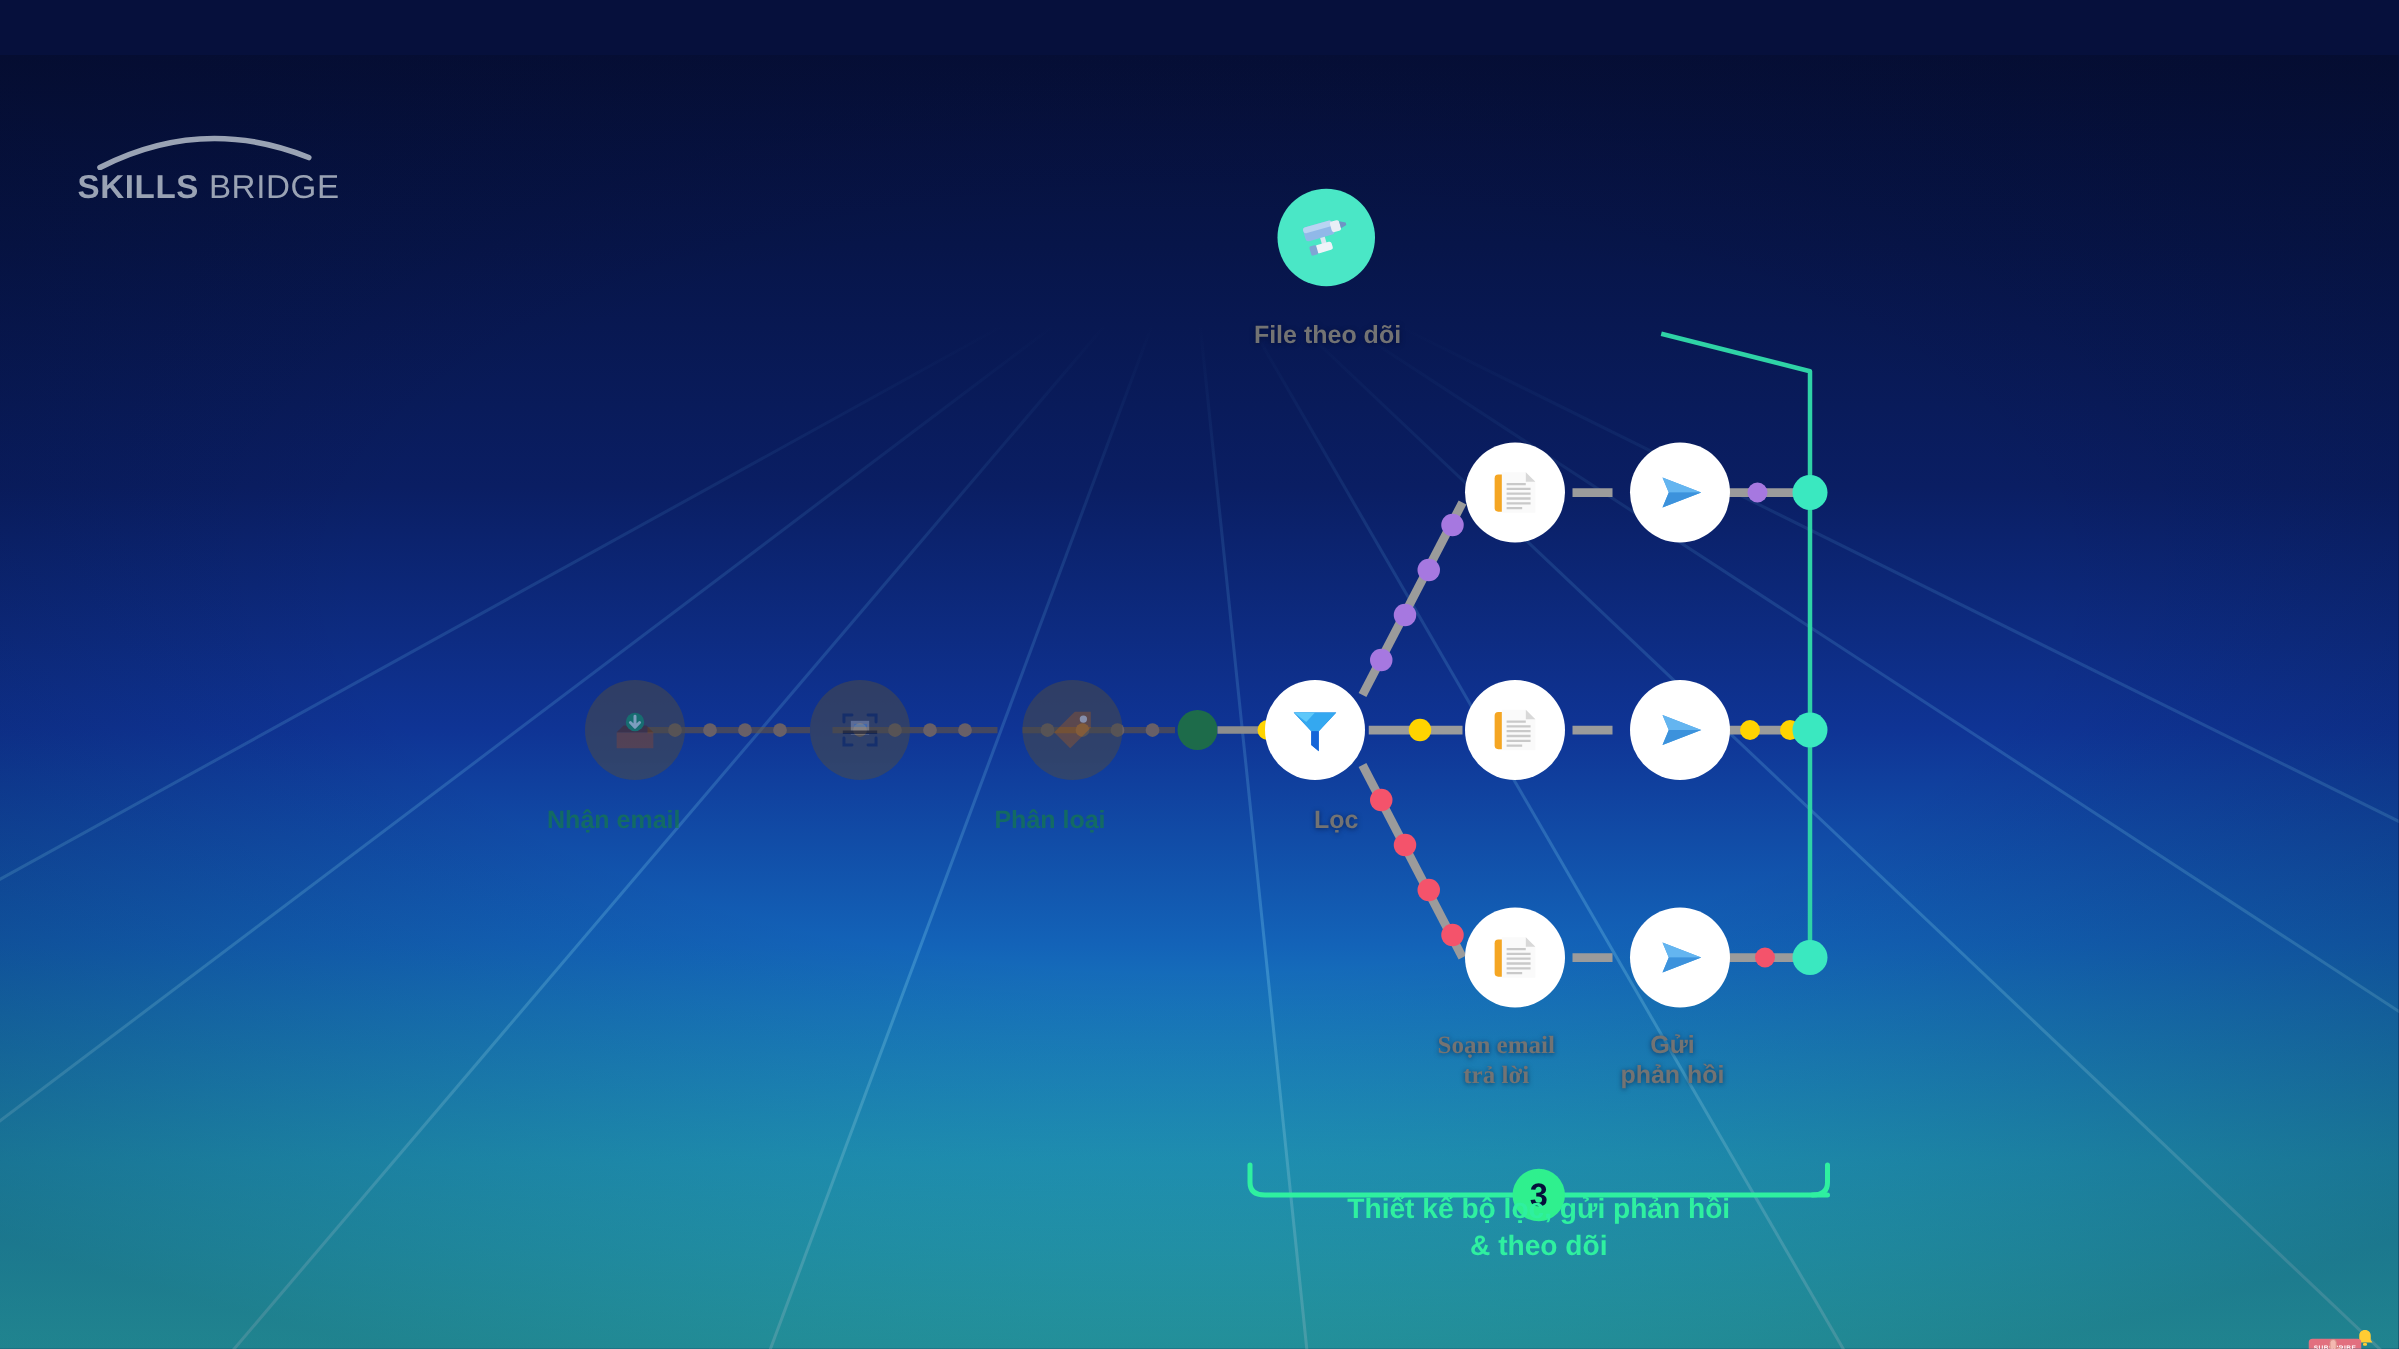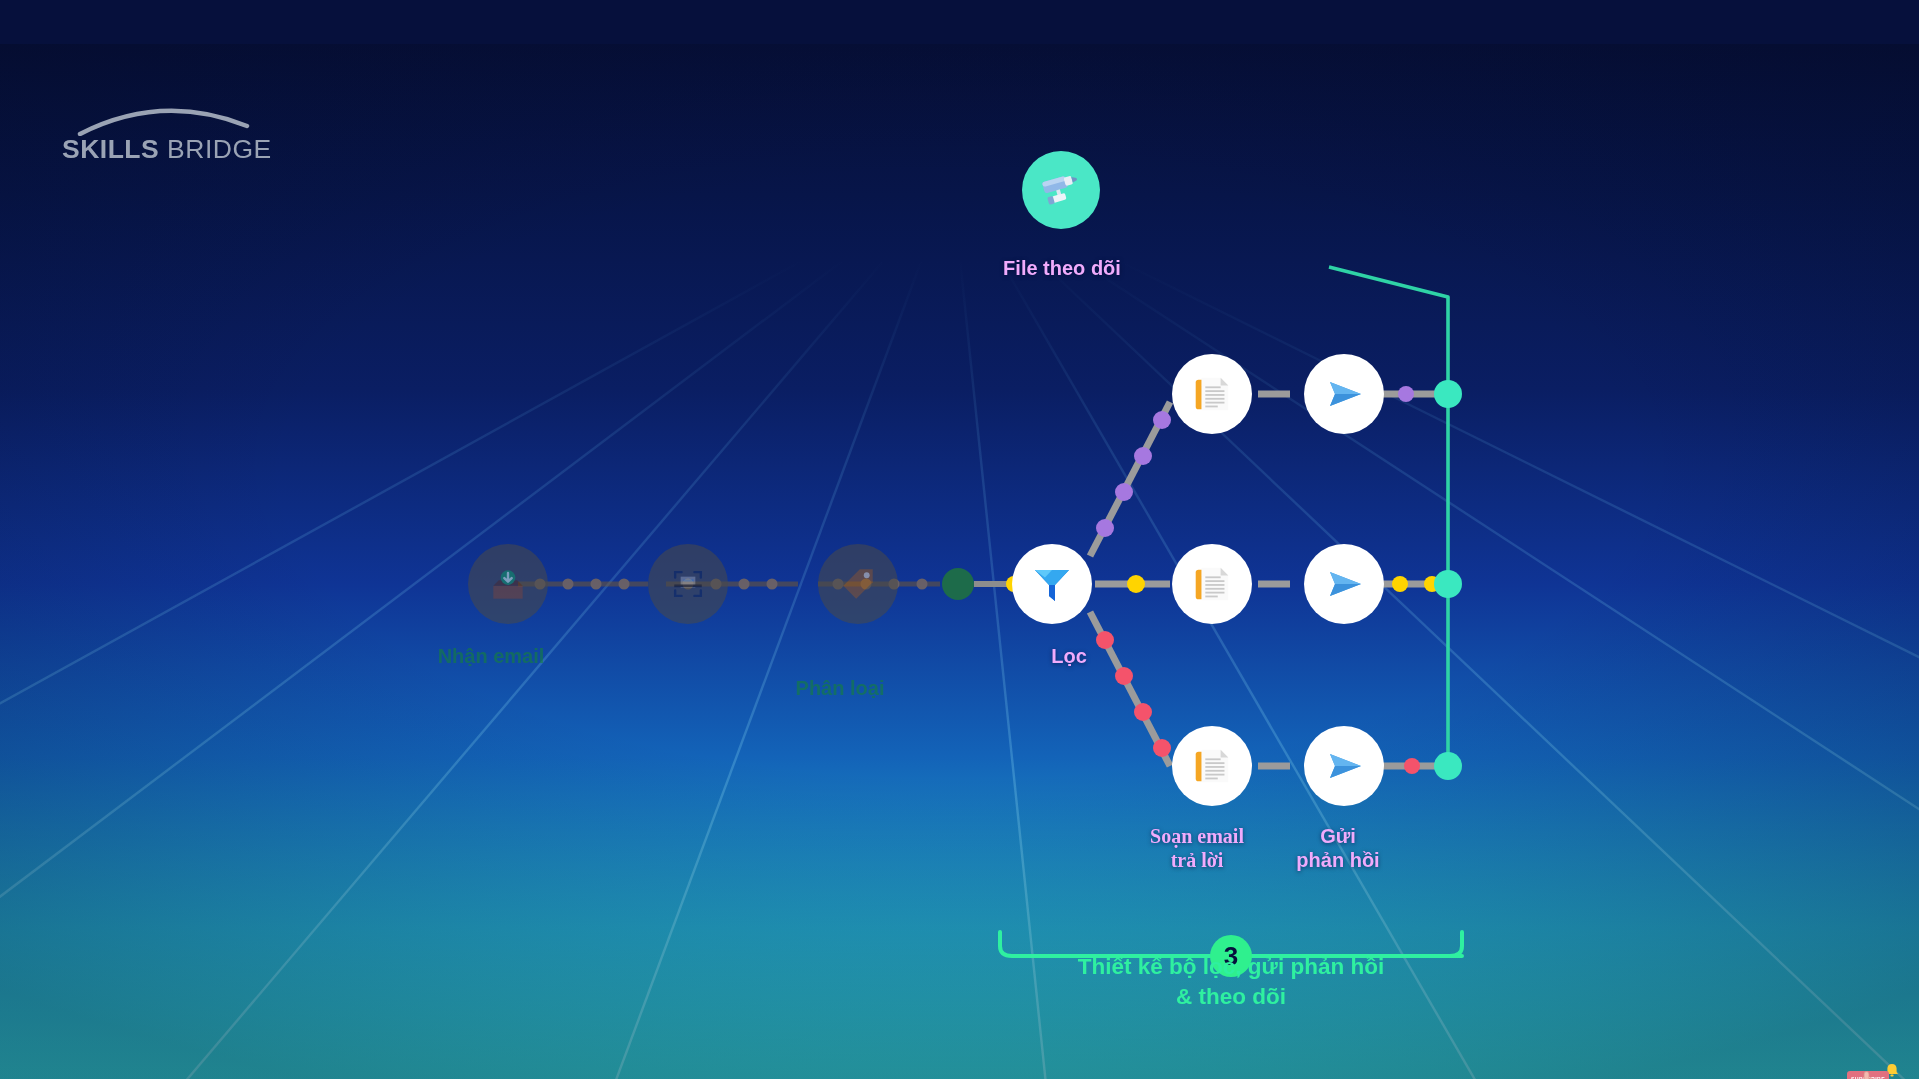--- a/index.html
+++ b/index.html
@@ -68,21 +68,21 @@
   .node.mint   { background:#4ae7c6; width:78px; height:78px; }
 
   .node svg { display:block; }
 
   .node-label {
     position:absolute;
     text-align:center;
     font-size:20px;
     font-weight:bold;
     line-height:1.22;
-    color:#f0abfc;
+    color:#737373;
     white-space:pre-line;
     text-shadow:0 1px 4px rgba(2,10,40,0.55);
   }
   .node-label.dim {
     color:#15803d;
     opacity:0.62;
     text-shadow:none;
   }
 
   
@@ -280,21 +280,21 @@
       <line x1="9" y1="26" x2="39" y2="26" stroke="#10192e" stroke-width="3"></line>
     </svg>
   </div>
 
   <div class="node dim" style="left:818px; top:500px;">
     <svg width="44" height="44" viewBox="0 0 48 48">
       <path d="M26 8 L40 8 L40 22 L22 40 L8 26 Z" fill="#9a5a16"></path>
       <circle cx="33.5" cy="14.5" r="3.2" fill="#e6d9c2"></circle>
     </svg>
   </div>
-  <div class="node-label dim" style="left:750px; top:632px; width:180px;">Phân loại</div>
+  <div class="node-label dim" style="left:750px; top:600px; width:180px;">Phân loại</div>
 
   <div class="node bright" style="left:1012px; top:500px;">
     <svg width="48" height="48" viewBox="0 0 48 48">
       <path d="M7 10 L41 10 L27 25 L27 41 L21 36 L21 25 Z" fill="#1f7ae0"></path>
       <path d="M7 10 L41 10 L27 25 L21 25 Z" fill="#34a8f0"></path>
       <path d="M21 25 L27 25 L27 41 L21 36 Z" fill="#1565d8"></path>
       <path d="M7 10 L24 10 L17 17.5 Z" fill="#5ec8fa"></path>
     </svg>
   </div>
   <div class="node-label" style="left:989px; top:600px; width:160px;">Lọc</div>

